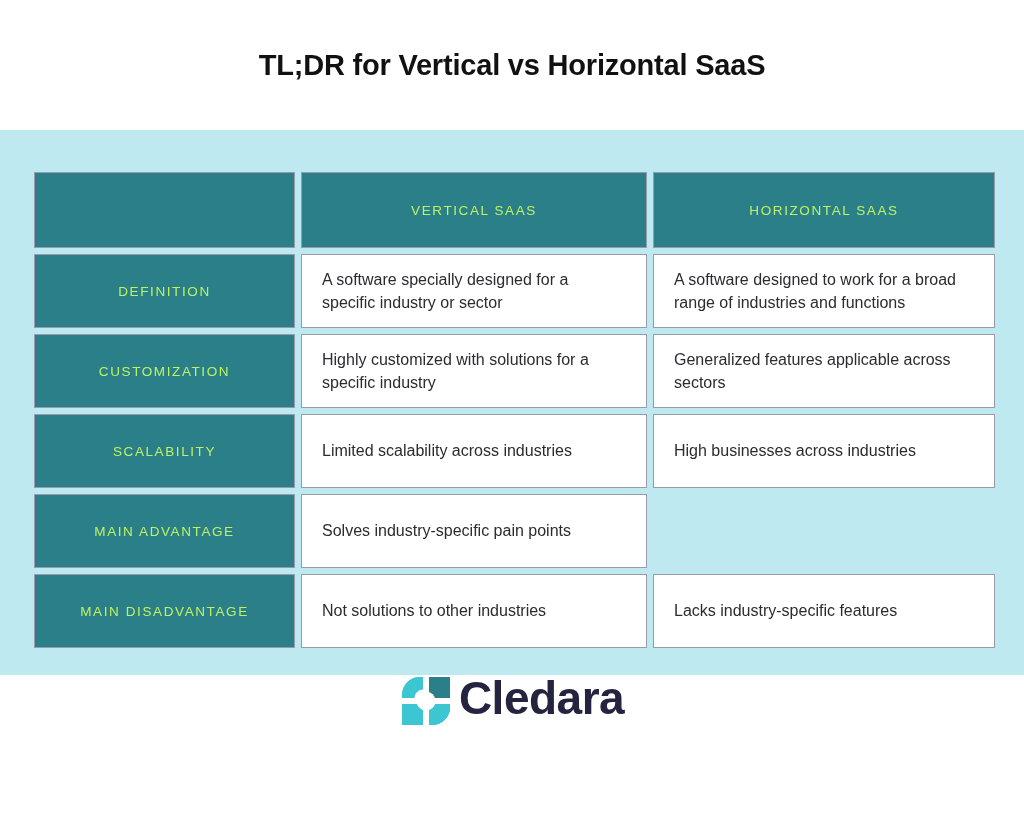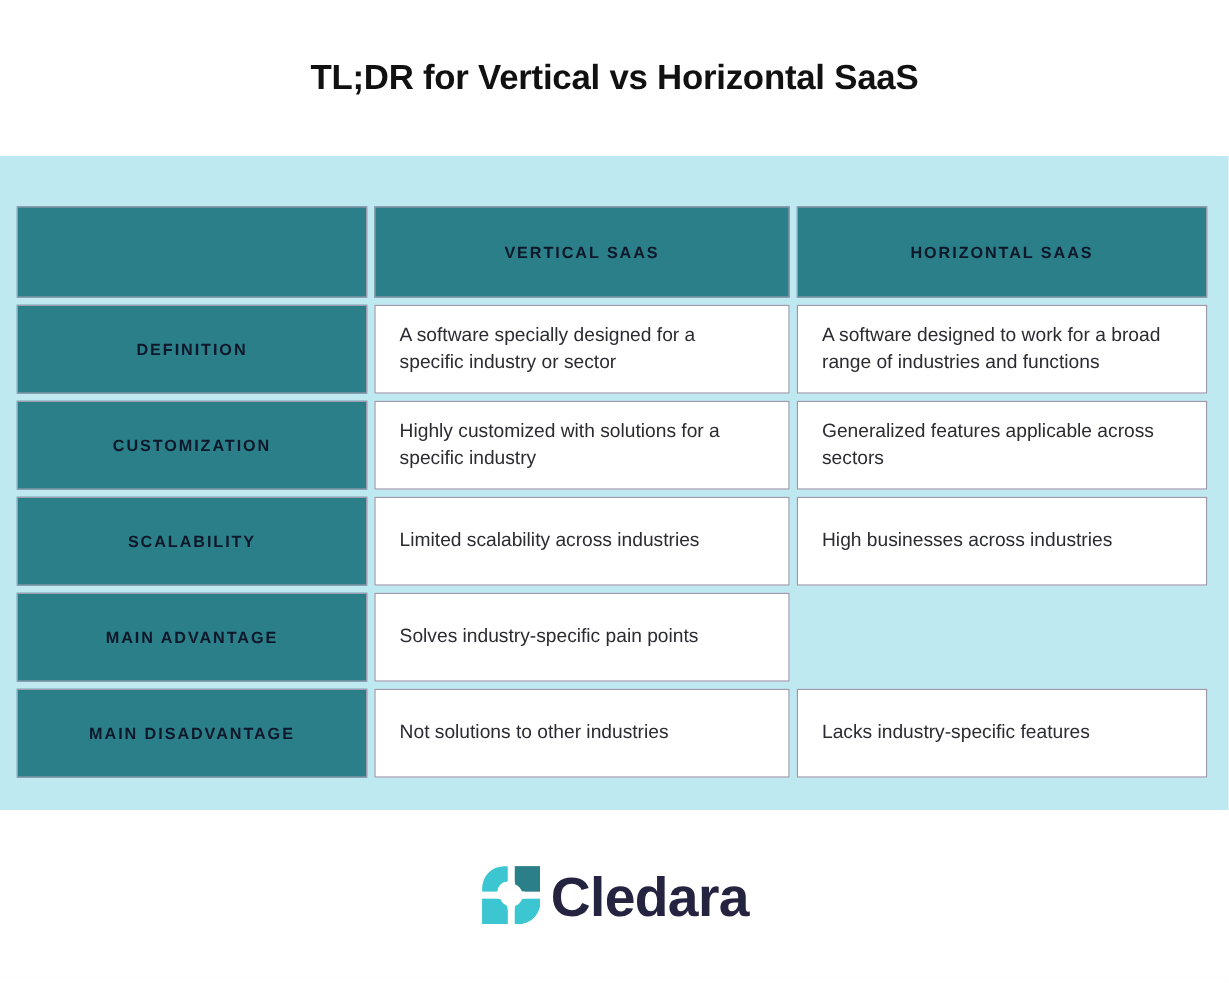--- a/index.html
+++ b/index.html
@@ -57,33 +57,33 @@
   }
   .row.header-row { height: 76px; }
 
   .cell {
     border: 1px solid #9a99ae;
     display: flex;
     align-items: center;
   }
 
   
-  .col-label  { width: 292px; flex: none; }
+  .col-label  { width: 261px; flex: none; margin-left: 20px; }
   .col-vert   { width: 346px; flex: none; }
   .col-horiz  { width: 342px; flex: none; }
 
   
   .cell.teal {
     background: #2a7f88;
     justify-content: center;
   }
   .cell.teal .cell-text {
-    color: #0f172a;
+    color: #bef264;
     font-size: 13.5px;
-    font-weight: bold;
+    font-weight: normal;
     letter-spacing: 1.6px;
     text-transform: uppercase;
     text-align: center;
   }
 
   
   .cell.white {
     background: #ffffff;
     padding: 0 20px;
   }
@@ -92,21 +92,20 @@
     font-size: 16px;
     line-height: 1.45;
     text-align: left;
   }
 
   
   .footer {
     height: 144px;
     background: #ffffff;
     display: flex;
-    align-items: center;
     justify-content: center;
     gap: 7px;
   }
   .logo-mark {
     width: 52px;
     height: 54px;
     display: block;
   }
   .logo-word {
     font-size: 46px;

